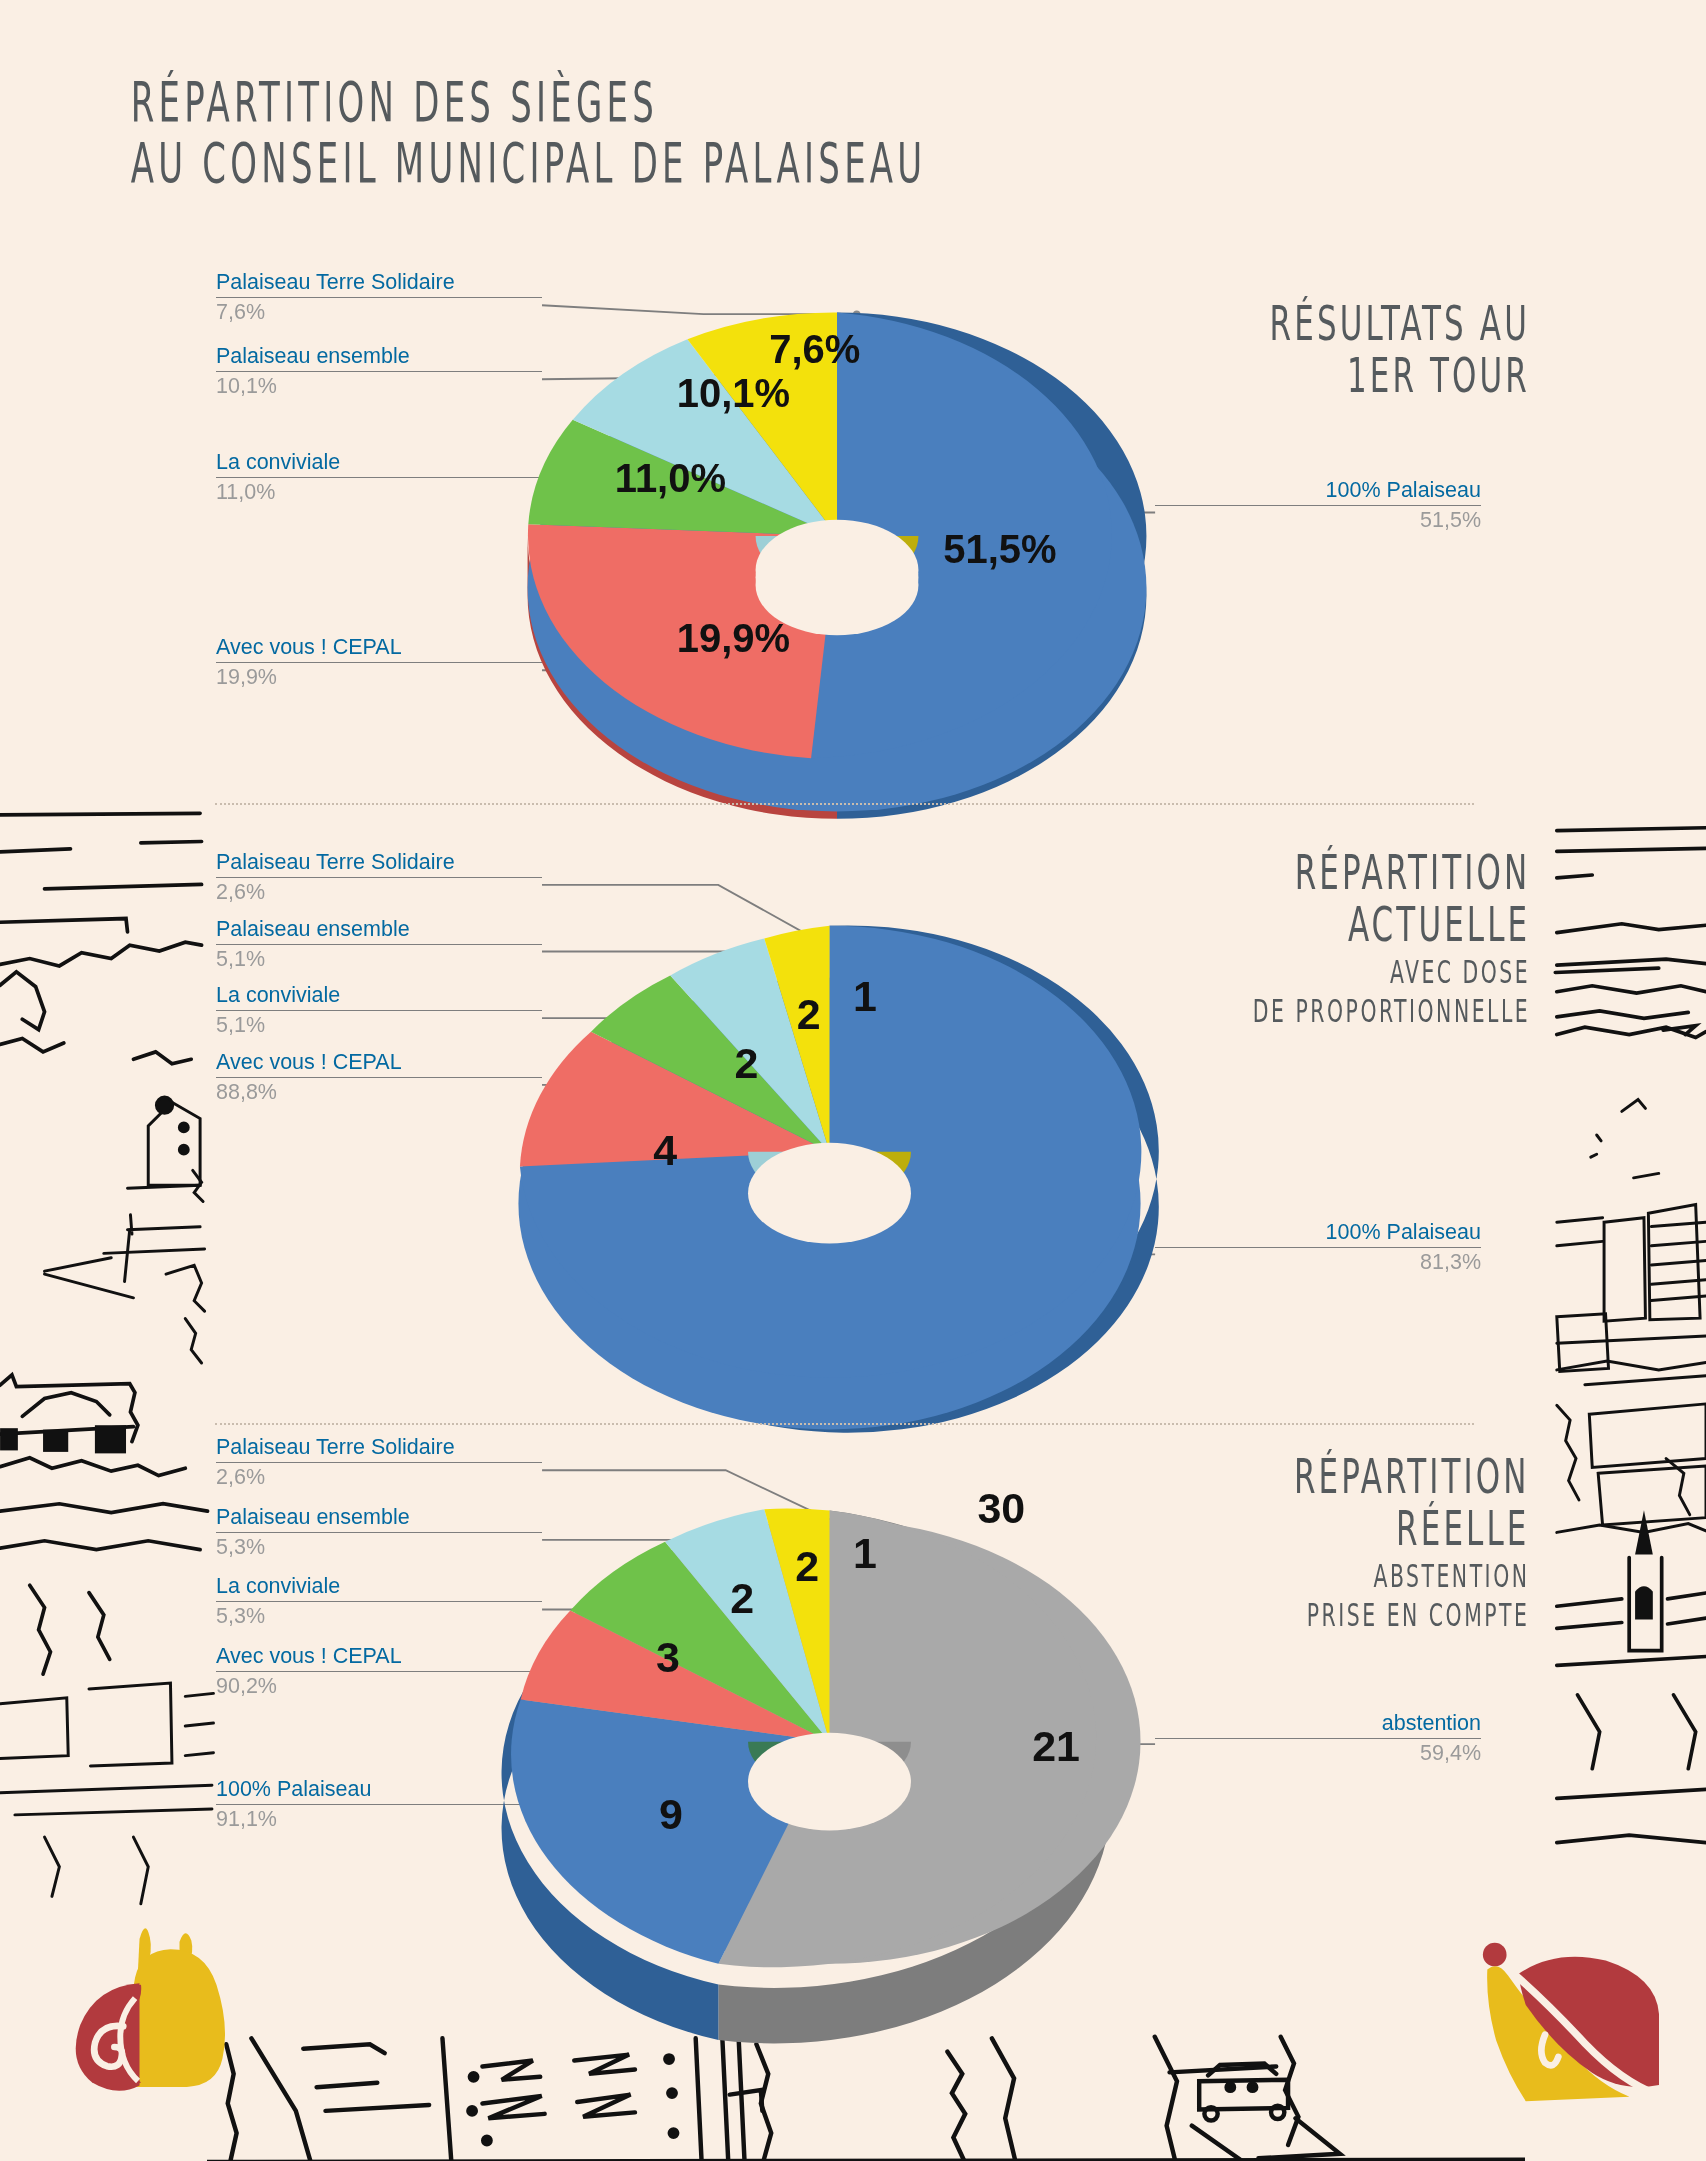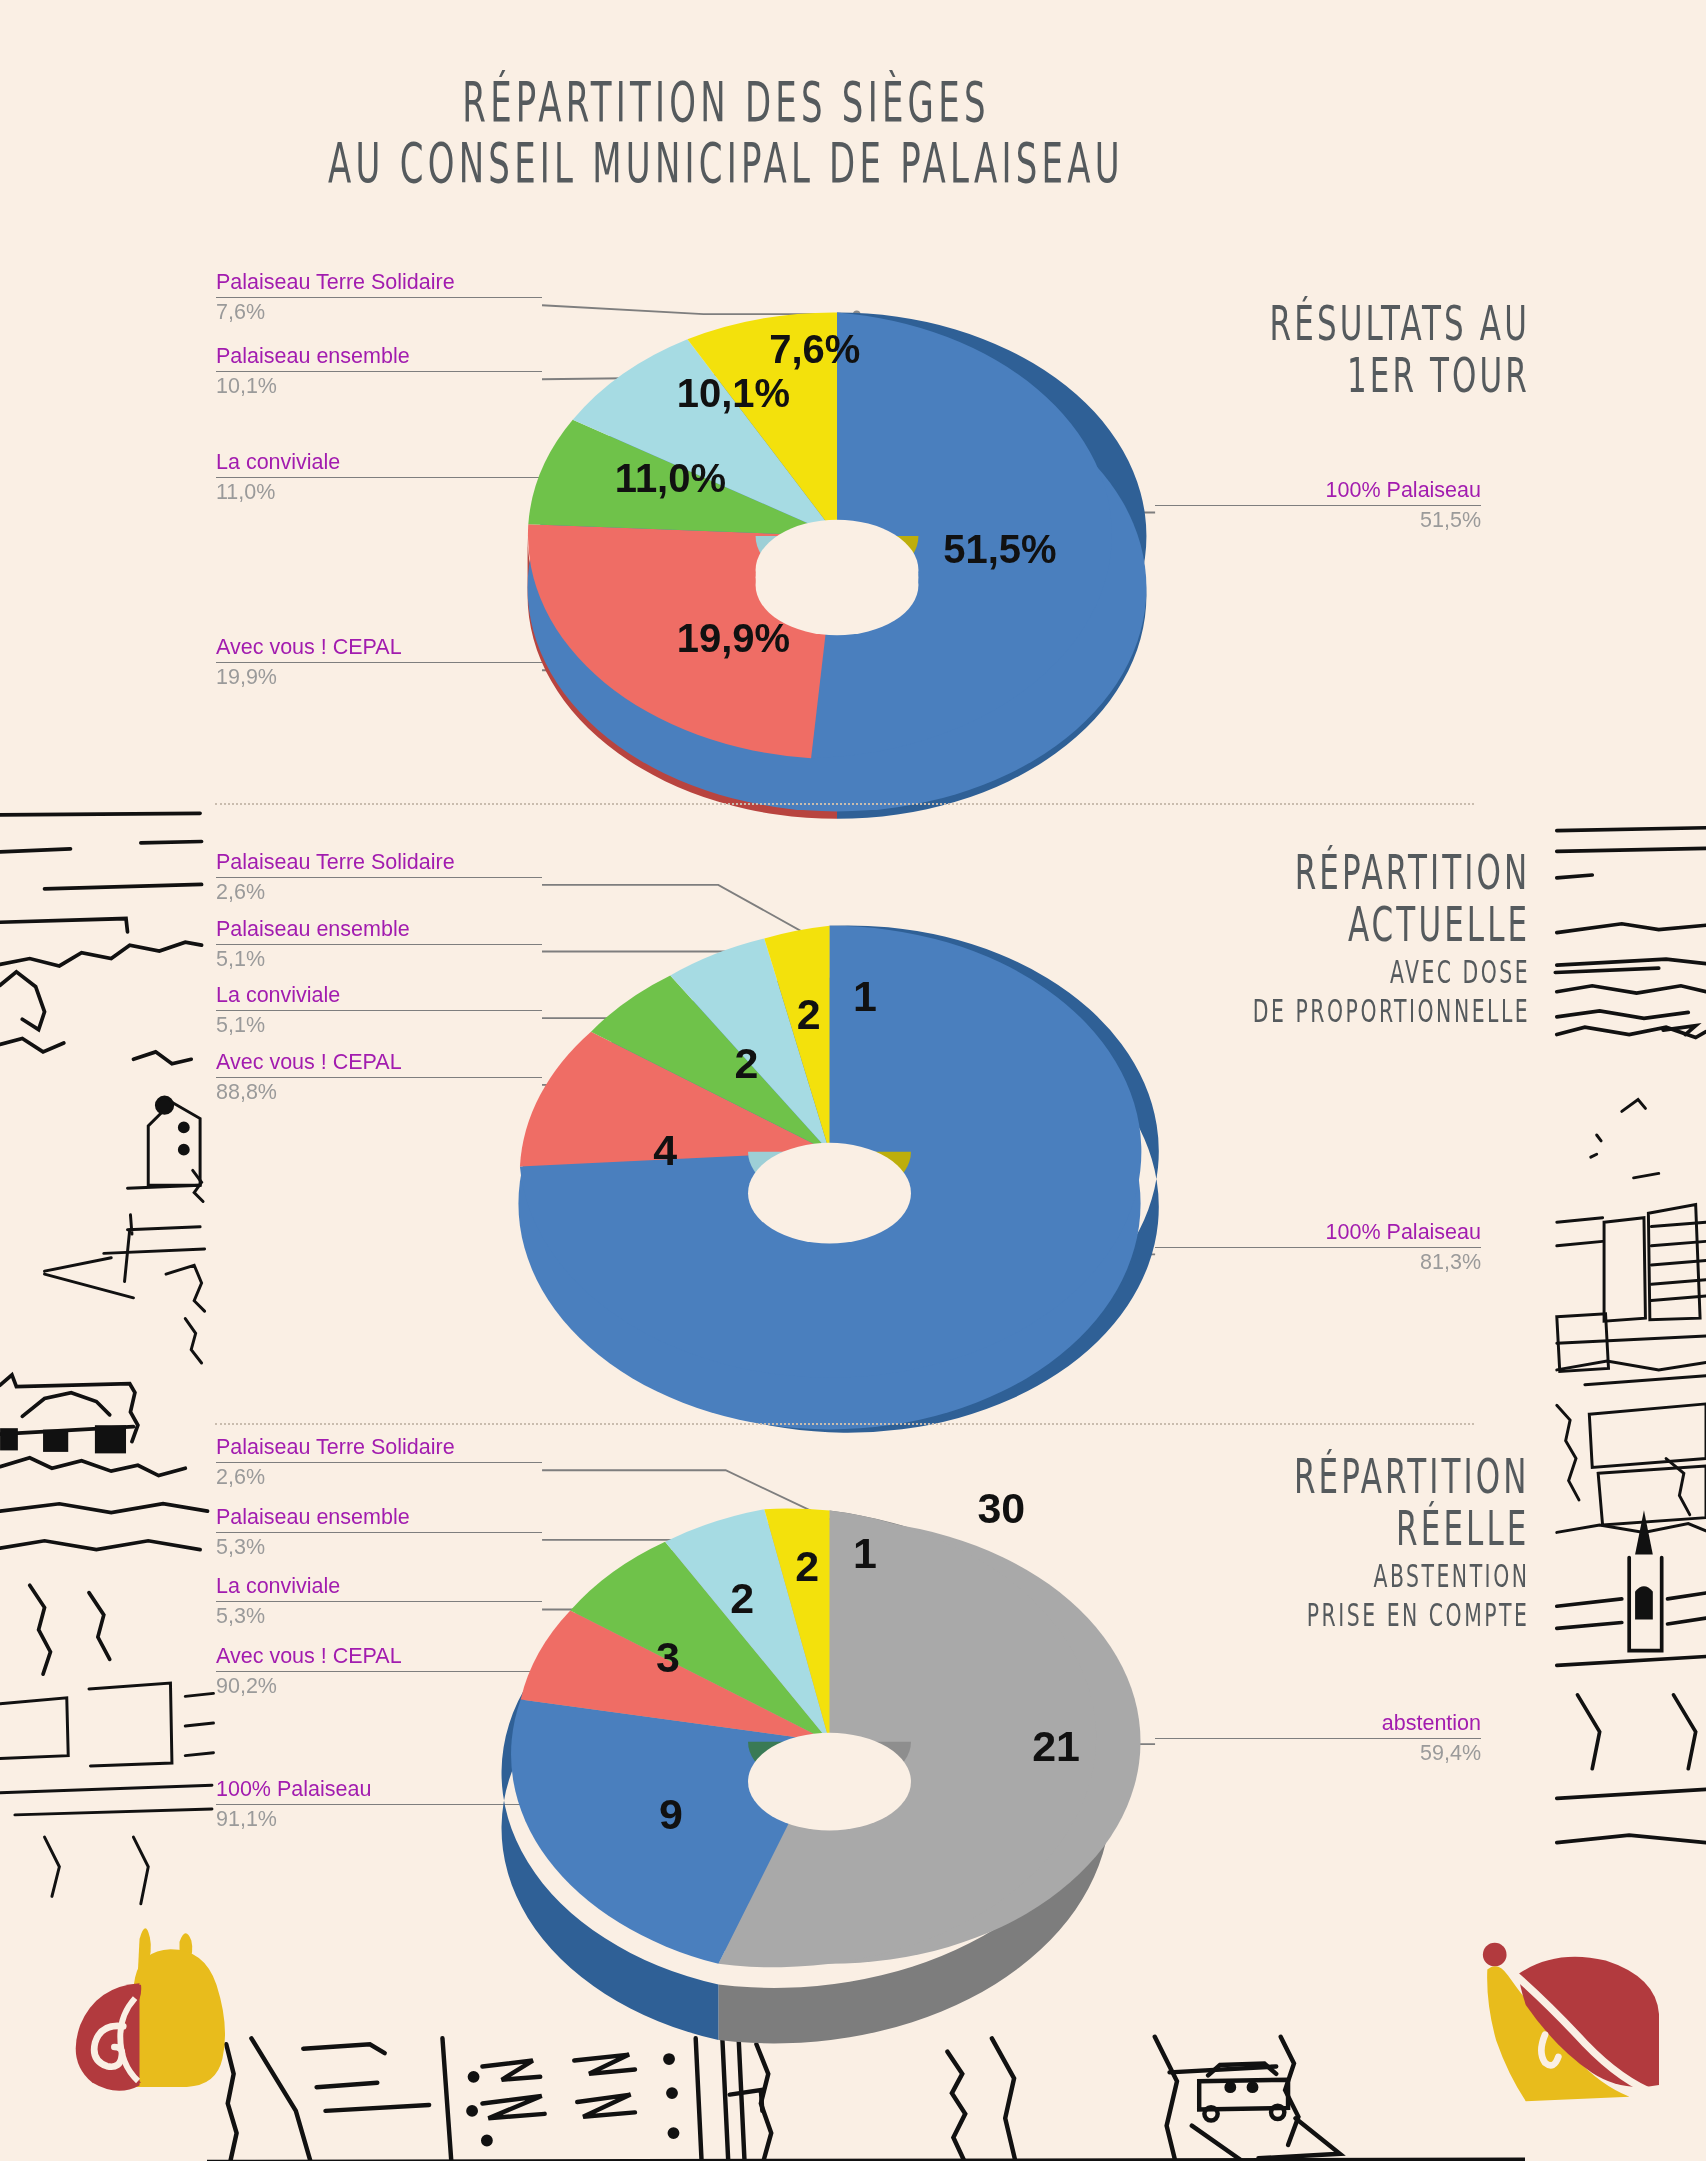--- a/index.html
+++ b/index.html
@@ -11,21 +11,21 @@
   }
   #page { position: relative; width: 1706px; height: 2161px; background: #faefe4; }
 
   
   .sketch { position: absolute; pointer-events: none; }
   .sketch svg { display: block; }
 
   
   .title-block {
     position: absolute; left: 0; top: 67px; width: 1452px;
-    text-align: center;
+    text-align: left;
   }
   .title-line {
     font-family: "DejaVu Sans Condensed", "Liberation Sans Narrow", "Liberation Sans", sans-serif;
     font-size: 46px;
     letter-spacing: 5.2px;
     color: #555a5d;
     line-height: 1.32;
     font-weight: 400;
     transform: scaleX(0.82) scaleY(1.18);
     transform-origin: center top;
@@ -51,21 +51,21 @@
   .rhead .small {
     font-size: 27px; letter-spacing: 3px; line-height: 1.3; margin-top: 4.4px;
     transform: scaleX(0.84) scaleY(1.16); transform-origin: right top;
   }
 
   
   .callout { position: absolute; width: 326px; }
   .callout.left  { left: 216px; text-align: left; }
   .callout.right { text-align: right; }
   .callout .name {
-    font-size: 21.5px; color: #a21caf; font-weight: 400; line-height: 1.12;
+    font-size: 21.5px; color: #0369a1; font-weight: 400; line-height: 1.12;
     white-space: nowrap;
   }
   .callout .rule { height: 0; border-top: 1.5px solid #7e7e7e; margin: 3px 0 1.5px 0; }
   .callout .val { font-size: 21.5px; color: #9a9a9a; line-height: 1.12; }
 
   .leader { position: absolute; pointer-events: none; }
   .leader svg { display: block; overflow: visible; }
 
   
   .donut { position: absolute; }

